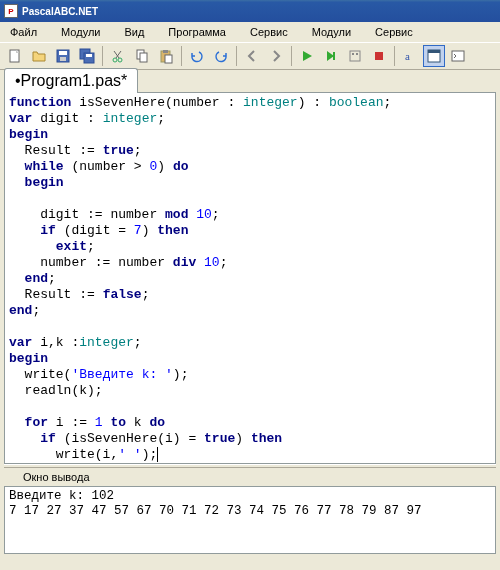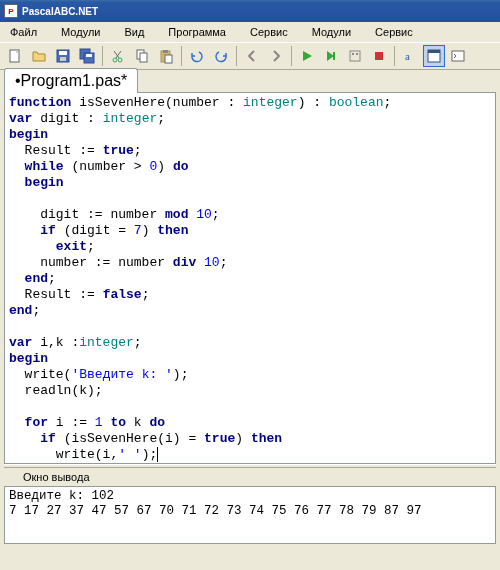--- a/index.html
+++ b/index.html
@@ -16,21 +16,21 @@
 .tabbar { background: #ece9d8; height: 22px; display: flex; align-items: flex-end; padding: 0 4px; }
 .tab { background: #fff; border: 1px solid #919b9c; border-bottom: none; padding: 3px 10px; font-size: 16px; border-radius: 3px 3px 0 0; position: relative; top: 1px; }
 .editor { background: #fff; border: 1px solid #919b9c; margin: 0 4px; height: 372px; overflow: auto; padding: 2px 4px; font-family: 'Courier New', monospace; font-size: 13px; line-height: 16px; white-space: pre; }
 .kw { color: #000080; font-weight: bold; }
 .str { color: #0000ff; }
 .num { color: #0000ff; }
 .typ { color: #008080; }
 .caret { border-right: 1px solid #000; }
 .splitter { height: 4px; background: #ece9d8; border-top: 1px solid #fff; border-bottom: 1px solid #aca899; margin: 0 4px; cursor: ns-resize; }
 .output-title { background: #ece9d8; padding: 3px 6px; font-size: 11px; margin: 0 17px; }
-.output { background: #fff; border: 1px solid #919b9c; margin: 0 4px 4px 4px; height: 58px; padding: 2px 4px; font-family: 'Courier New', monospace; font-size: 12.5px; line-height: 15px; white-space: pre; overflow: auto; }
+.output { background: #fff; border: 1px solid #919b9c; margin: 0 4px 4px 4px; height: 68px; padding: 2px 4px; font-family: 'Courier New', monospace; font-size: 12.5px; line-height: 15px; white-space: pre; overflow: auto; }
 svg { width: 16px; height: 16px; }
 </style>
 </head>
 <body>
 
 <div class="titlebar">
   <div class="title-icon">P</div>
   <span>PascalABC.NET</span>
 </div>
 

